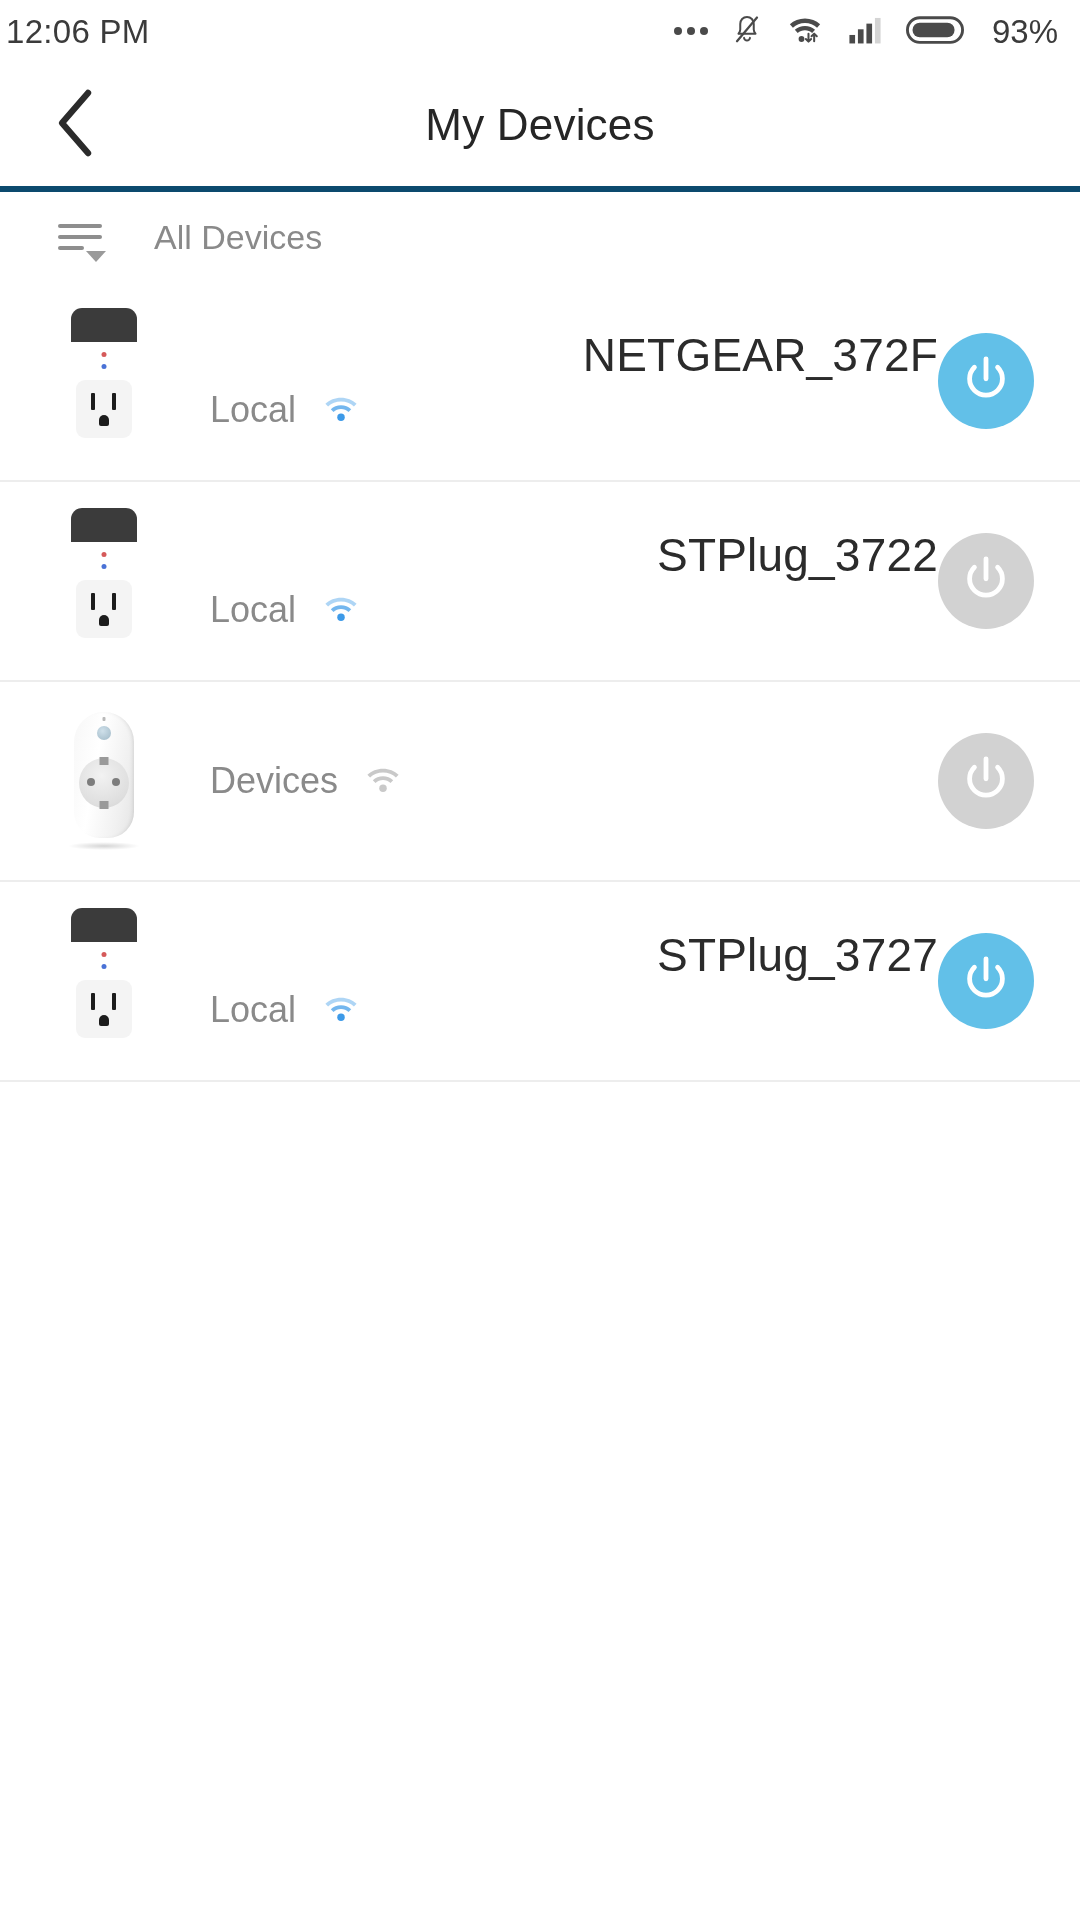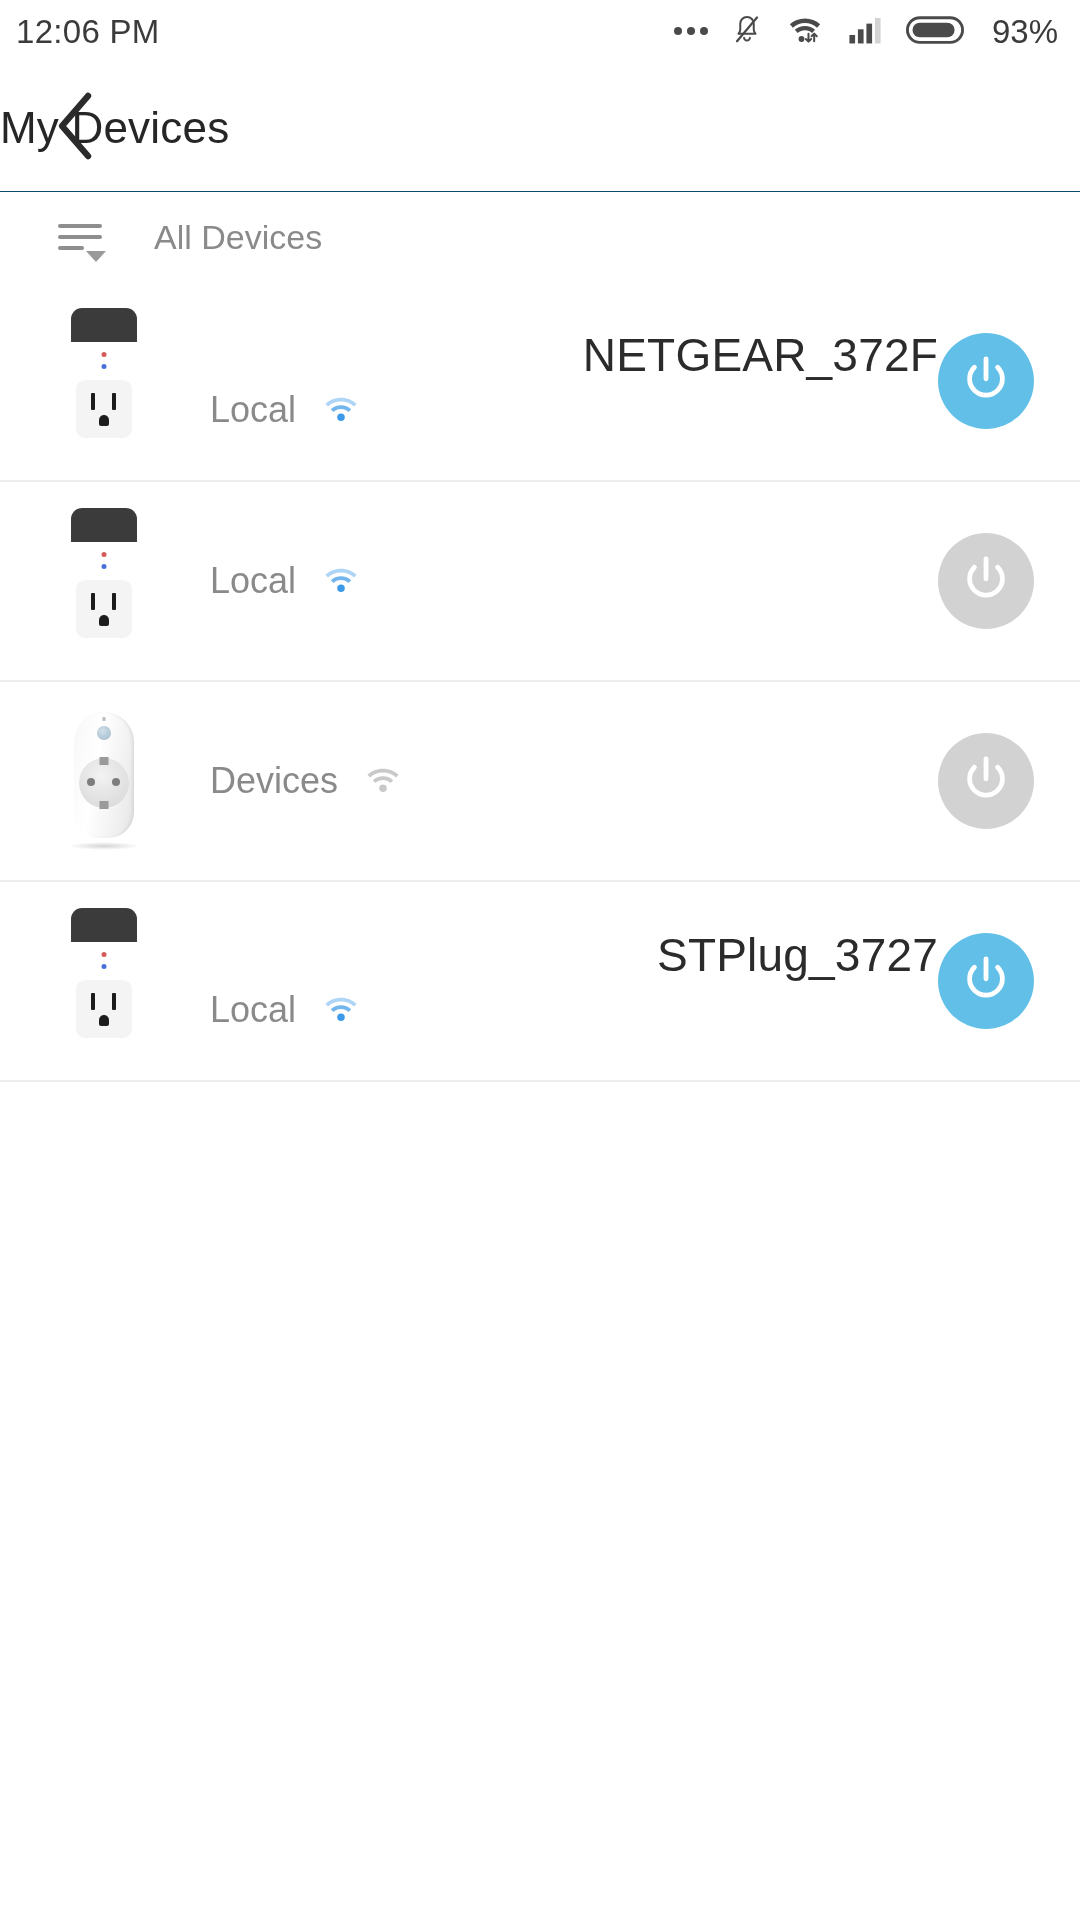--- a/index.html
+++ b/index.html
@@ -8,21 +8,21 @@
     background: #ffffff;
     font-family: "Liberation Sans", sans-serif;
     overflow: hidden;
   }
 
   
   .statusbar {
     height: 64px;
     display: flex;
     align-items: center;
-    padding: 0 22px 0 16px;
+    padding: 0 22px 0 6px;
     color: #3c3c3c;
   }
   .status-time {
     font-size: 33px;
     letter-spacing: 0.3px;
     color: #3b3b3b;
   }
   .status-right {
     margin-left: auto;
     display: flex;
@@ -36,21 +36,22 @@
   }
   .dots { display: flex; gap: 5px; align-items: flex-end; padding-bottom: 3px; }
   .dots i { width: 8px; height: 8px; border-radius: 50%; background: #4a4a4a; display: block; }
 
   
   .header {
     height: 128px;
     position: relative;
     display: flex;
     align-items: center;
-    border-bottom: 1px solid #0c4a6e;
+    justify-content: center;
+    border-bottom: 6px solid #0c4a6e;
   }
   .back-btn {
     position: absolute;
     left: 34px;
     top: 50%;
     transform: translateY(-50%);
     width: 84px; height: 84px;
     display: flex; align-items: center; justify-content: center;
   }
   .header-title {
@@ -377,20 +378,21 @@
         <div class="led-r"></div>
           <div class="led-b"></div>
         <div class="socket">
             <div class="slot-l"></div>
             <div class="slot-r"></div>
             <div class="gnd"></div>
           </div>
       </div>
     </div>
     <div class="dev-info">
+      <div class="dev-name">STPlug_3722</div>
       <div class="dev-status">
         <span class="dev-status-text">Local</span>
         <span>
           <svg width="42" height="30" viewBox="0 0 28 20">
             <path d="M14 3.2c4 0 7.7 1.5 10.4 4L22.6 9C20.3 6.9 17.3 5.7 14 5.7S7.7 6.9 5.4 9L3.6 7.2C6.3 4.7 10 3.2 14 3.2z" fill="#3d9ae8" opacity="0.42"></path>
             <path d="M14 8.2c2.6 0 5 1 6.8 2.6l-1.8 1.8c-1.3-1.2-3.1-1.9-5-1.9s-3.7.7-5 1.9L7.2 10.8C9 9.2 11.4 8.2 14 8.2z" fill="#3d9ae8" opacity="0.72"></path>
             <circle cx="14" cy="16.2" r="2.5" fill="#3d9ae8"></circle>
           </svg>
         </span>
       </div>

